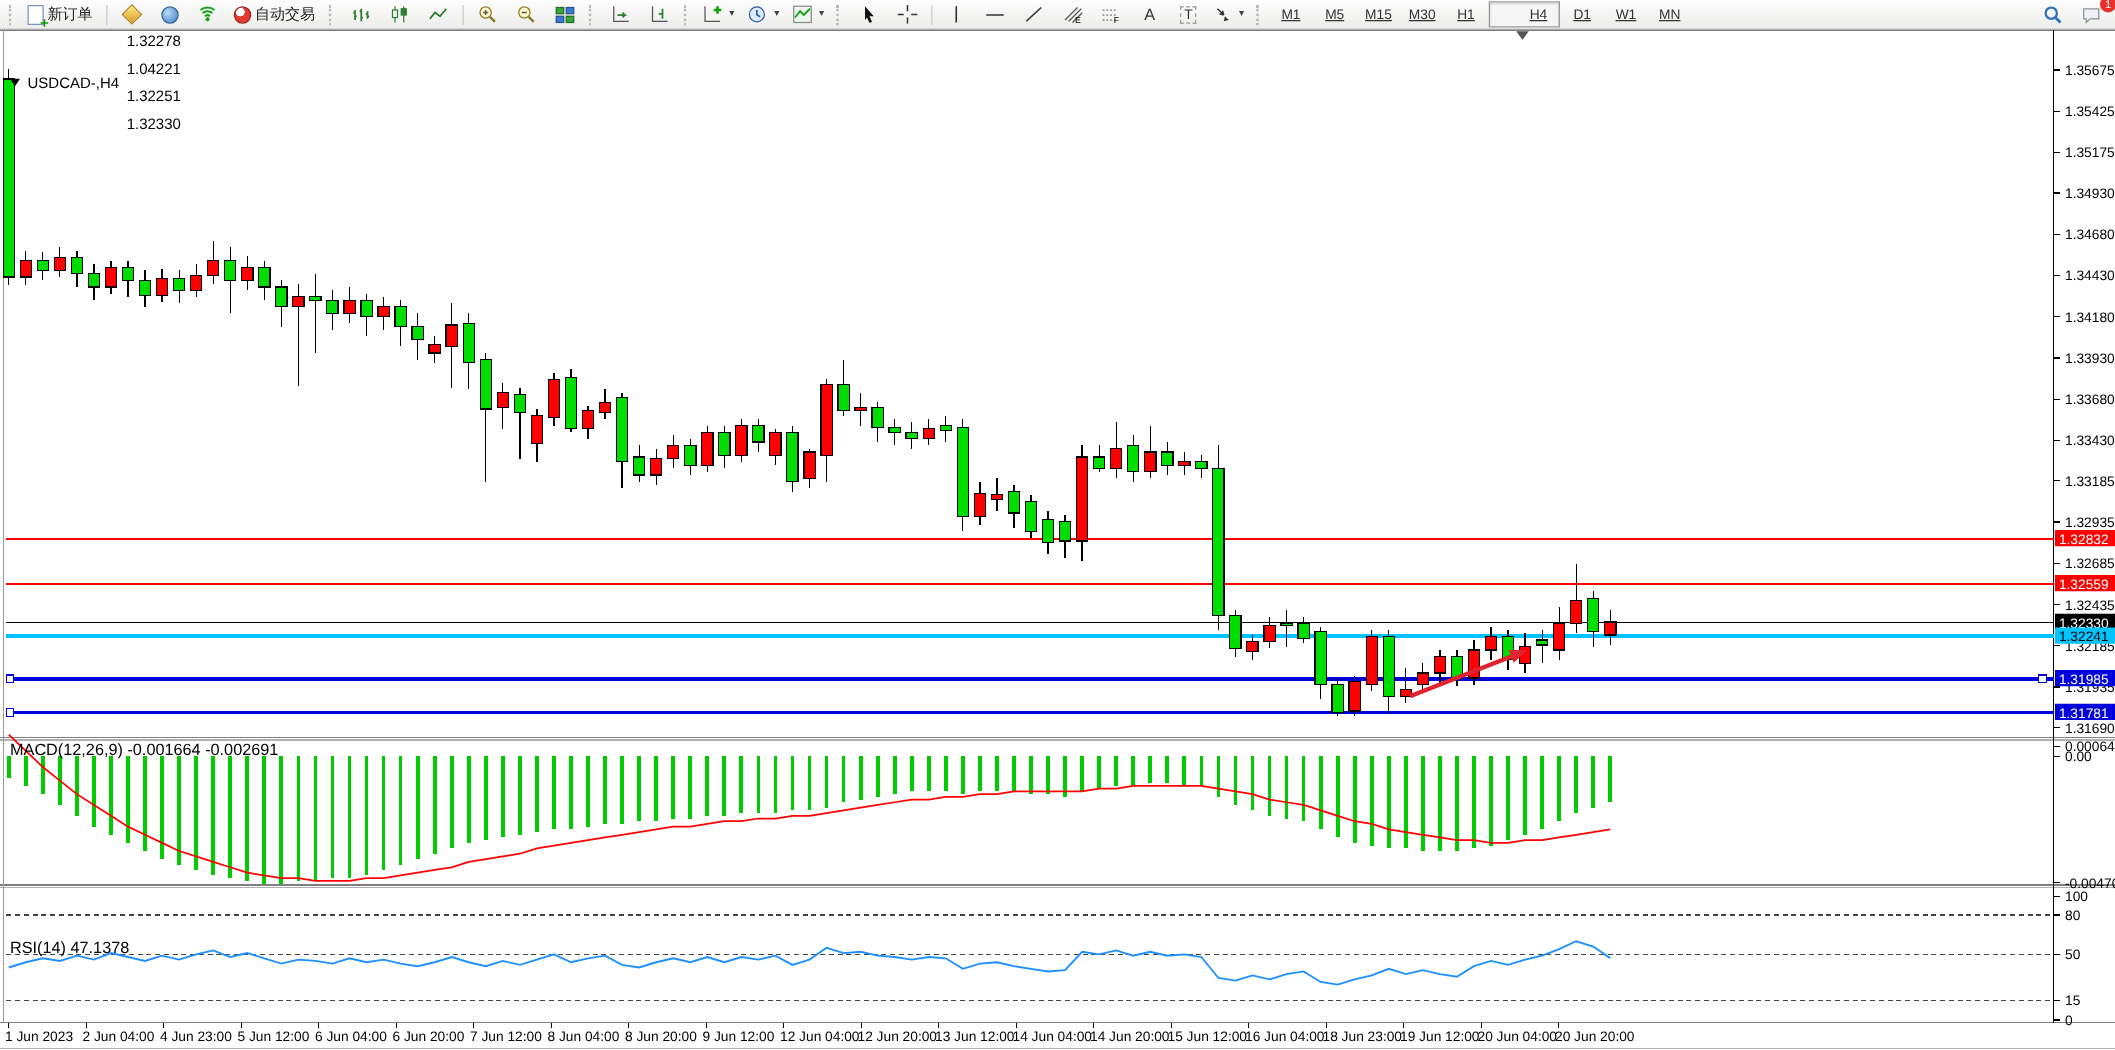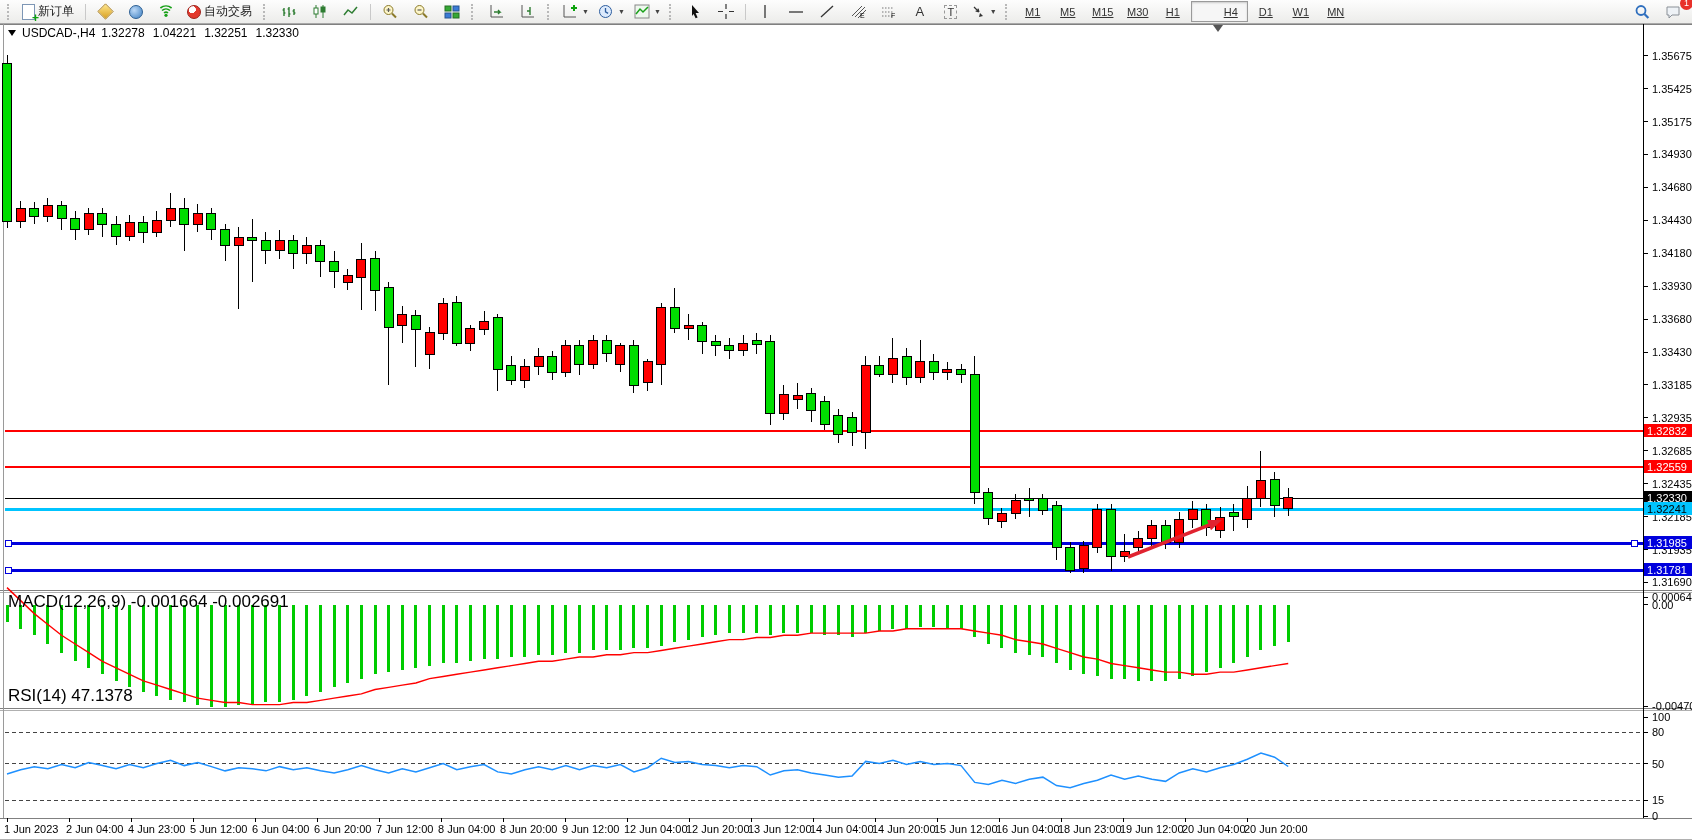--- a/index.html
+++ b/index.html
@@ -23,22 +23,22 @@
   
   .ic-doc{width:11px;height:14px;background:#fff;border:1px solid #7d96b5;position:relative;}
   .ic-doc .pl{position:absolute;right:-5px;bottom:-4px;color:#0ca20c;font-weight:bold;font-size:12px;line-height:9px;}
   .ic-gold{width:11px;height:11px;background:linear-gradient(135deg,#ffe68a,#d8a021);border:1px solid #a87b18;transform:rotate(45deg) scale(.9);}
   .ic-comm{width:12px;height:12px;border-radius:7px;background:radial-gradient(circle at 35% 35%,#bcd9f7,#3d7fc1);border:1px solid #2c5f93;}
   .ic-ball{width:12px;height:12px;border-radius:7px;background:radial-gradient(circle at 35% 30%,#fff 0 30%,#e23a2e 32%);border:1px solid #9c2018;}
   
   .chartwin{position:relative;width:1692px;height:720px;background:#fff;}
   .titlebar{position:absolute;left:8px;top:2px;font-size:12px;color:#000;display:flex;align-items:center;gap:6px;z-index:5;}
   .tri{width:0;height:0;border-left:4px solid transparent;border-right:4px solid transparent;border-top:6px solid #000;display:inline-block;}
-  .ohlc{display:flex;gap:8px;}
-  .indlabel{position:absolute;font-size:17px;color:#000;z-index:5;left:8px;}
+  .ohlc{display:flex;gap:8px;flex-direction:column;}
+  .indlabel{position:absolute;font-size:13px;color:#000;z-index:5;left:8px;}
   #chartsvg{position:absolute;left:0;top:0;}
   .shift-tri{position:absolute;left:1213px;top:1px;width:0;height:0;z-index:6;
     border-left:5px solid transparent;border-right:5px solid transparent;border-top:7px solid #555;}
 </style>
 </head>
 <body>
 
 <div class="toolbar">
   <div class="grip"></div>
 
@@ -254,21 +254,21 @@
       <span>1.32330</span>
     </span>
   </div>
   <div class="shift-tri"></div>
 
   <div class="indlabel" style="top:568px;">
     <span>MACD(12,26,9)</span>
     <span>-0.001664</span>
     <span>-0.002691</span>
   </div>
-  <div class="indlabel" style="top:662px;">
+  <div class="indlabel" style="top:726px;">
     <span>RSI(14)</span>
     <span>47.1378</span>
   </div>
 
   <svg id="chartsvg" width="1692" height="816">
       <rect x="0" y="0" width="1692" height="816" fill="#fff"></rect>
       <line x1="0" y1="0" x2="1692" y2="0" stroke="#808080" shape-rendering="crispEdges"></line>
       <line x1="0" y1="566" x2="1692" y2="566" stroke="#808080" shape-rendering="crispEdges"></line>
       <line x1="0" y1="568" x2="1692" y2="568" stroke="#b0b0b0" shape-rendering="crispEdges"></line>
       <line x1="0" y1="684" x2="1692" y2="684" stroke="#808080" shape-rendering="crispEdges"></line>

